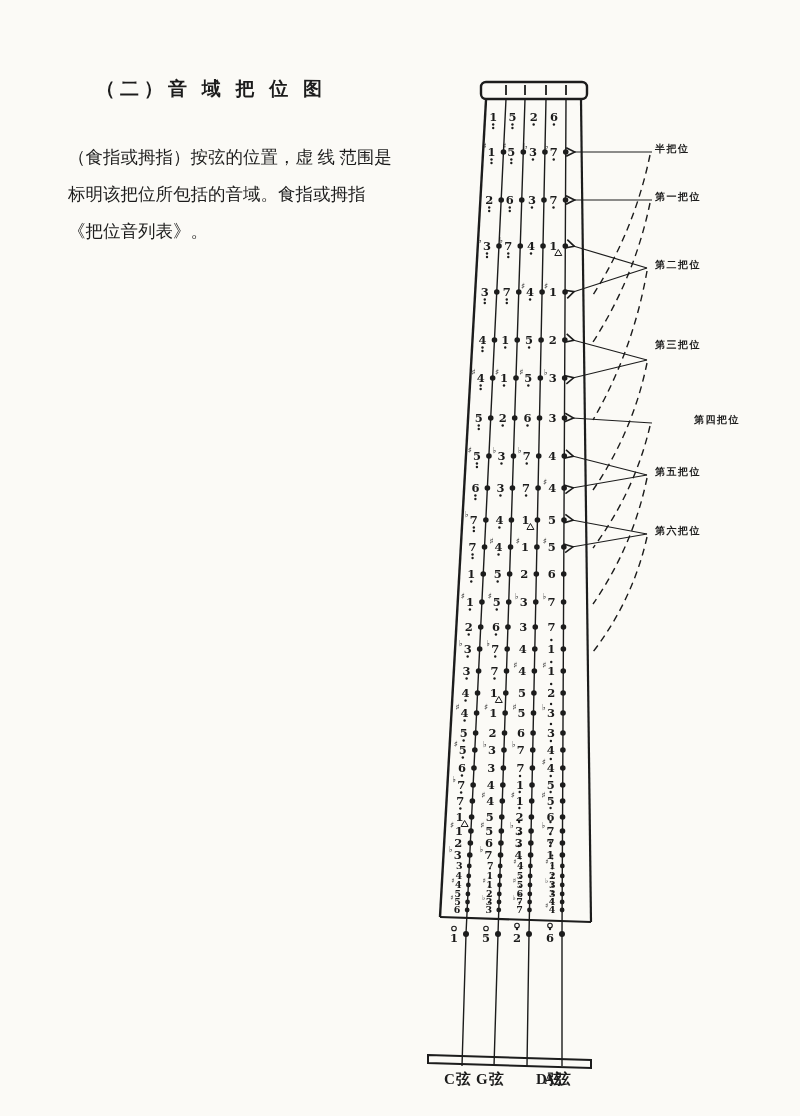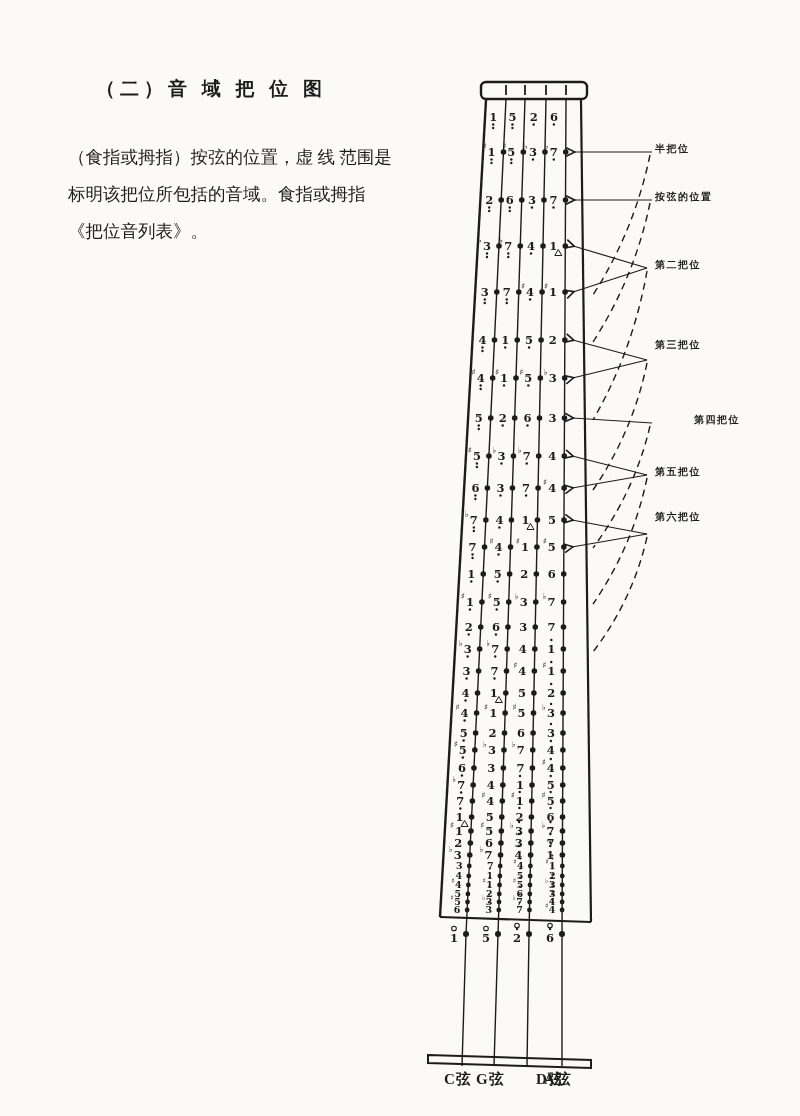--- a/index.html
+++ b/index.html
@@ -871,23 +871,23 @@
       <g>
         <text x="550" y="942" text-anchor="middle" fill="#1c1c1c" font-family="&quot;DejaVu Serif&quot;,serif" font-weight="bold" font-size="11.5">6</text>
         <circle cx="550" cy="929" r="1.2" fill="#1c1c1c"></circle>
         <circle cx="550" cy="925.5" r="2.3" fill="none" stroke="#1c1c1c" stroke-width="1.1"></circle>
       </g>
     </g>
     <path d="M428,1055 L591,1060 L591,1068 L428,1063 Z" fill="none" stroke="#1c1c1c" stroke-width="2"></path>
   </svg>
 
 <div class="pos-label" style="top: 142px;">半把位</div>
-<div class="pos-label" style="top: 190px;">按弦的位置</div>
+<div class="pos-label" style="top: 190px;">第一把位</div>
 <div class="pos-label" style="top: 258px;">第二把位</div>
 <div class="pos-label" style="top: 338px;">第三把位</div>
 <div class="pos-label" style="top: 413px; margin-left: 39px;">第四把位</div>
 <div class="pos-label" style="top: 465px;">第五把位</div>
-<div class="pos-label" style="top: 510px;">第六把位</div>
+<div class="pos-label" style="top: 524px;">第六把位</div>
 
 <div class="str-label" style="left: 444px;">C弦</div>
 <div class="str-label" style="left: 476px;">G弦</div>
 <div class="str-label" style="left: 536px;">D弦</div>
 <div class="str-label" style="left: 544px;">A弦</div>
 
 </body></html>

